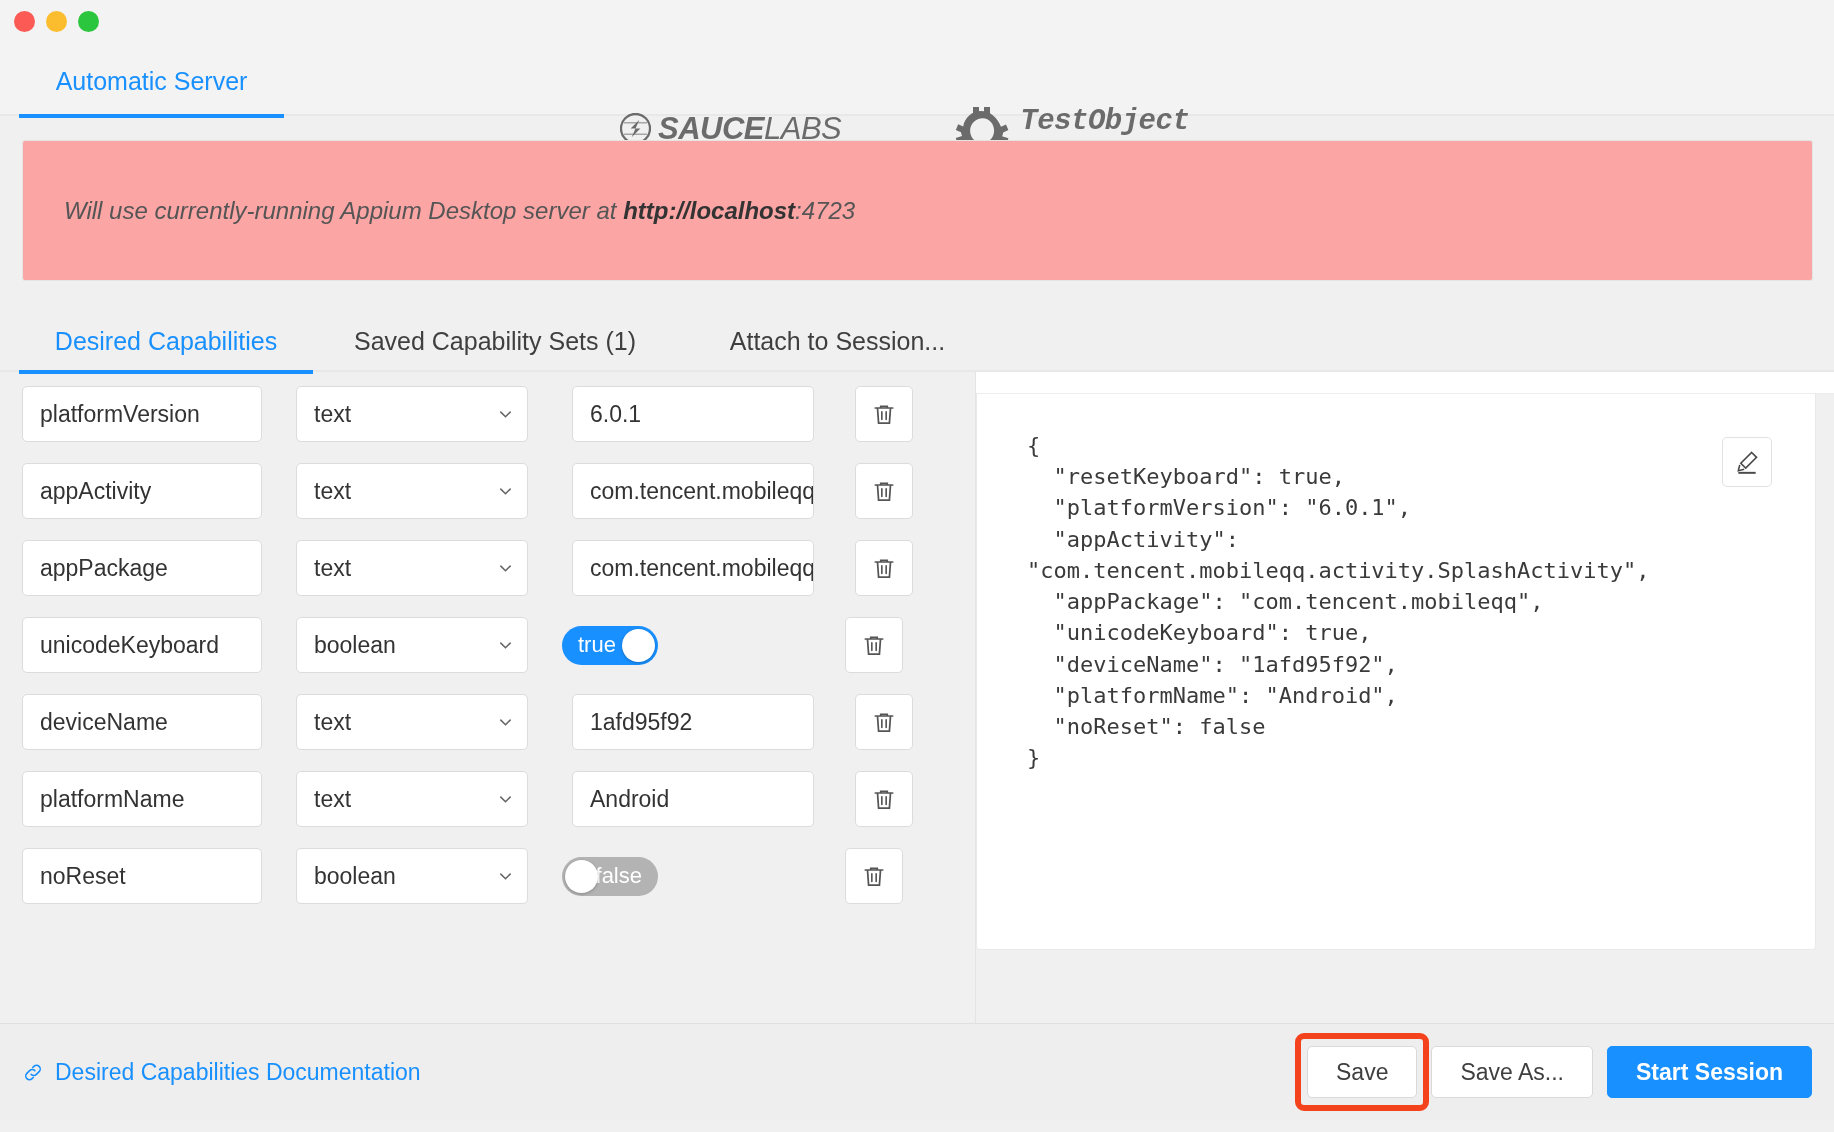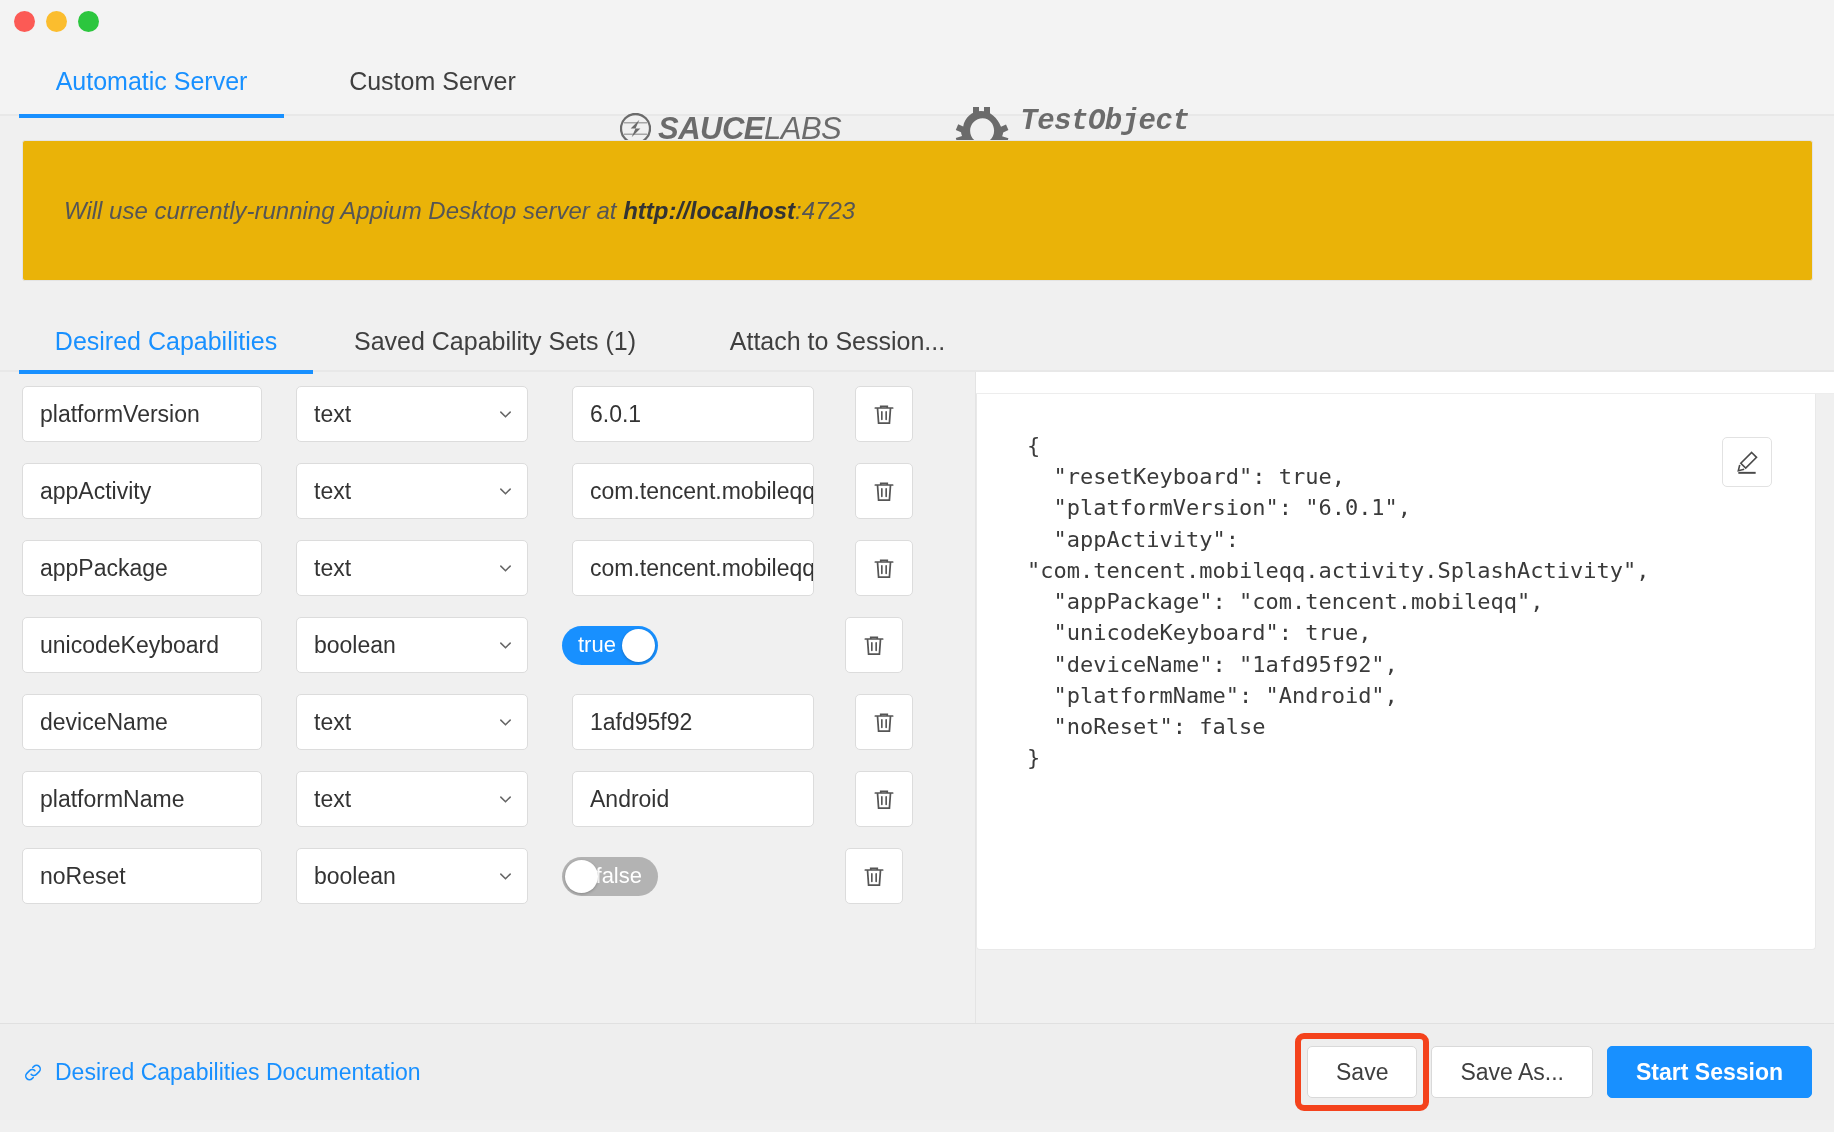--- a/index.html
+++ b/index.html
@@ -59,21 +59,21 @@
   .to-gear { width: 60px; height: 48px; }
   .to-txt { line-height: 1; }
   .to-name { font-size: 29px; font-weight: 700; font-style: italic; letter-spacing: -0.5px; }
   .to-sub  { font-size: 11.5px; font-style: italic; letter-spacing: 0.4px; margin-top: 3px; }
   .to-sub b { font-weight: 700; }
 
   
   .banner {
     position: absolute; left: 22px; top: 140px;
     width: 1791px; height: 141px;
-    background: #eab308;
+    background: #fca5a5;
     border: 1px solid #e4e4e4;
     border-radius: 3px;
   }
   .banner-text {
     position: absolute; left: 41px; top: 50%;
     transform: translateY(-50%);
     font-size: 24px; font-style: italic; color: #555;
     white-space: nowrap;
   }
   .banner-text b { font-weight: 700; color: #333; }
@@ -231,23 +231,20 @@
     <div class="light red"></div>
     <div class="light yellow"></div>
     <div class="light green"></div>
   </div>
 </div>
 
 <div class="server-tabs">
   <div class="stab active" id="stab0">
     <span>Automatic Server</span>
     <div class="stab-underline"></div>
-  </div>
-  <div class="stab" id="stab1">
-    <span>Custom Server</span>
   </div>
 
   <div class="logos">
     <div class="logo-sauce">
       <svg class="sauce-mark" viewBox="0 0 32 32">
         <circle cx="16" cy="16" r="15" fill="none" stroke="#6b6b6b" stroke-width="2.4"></circle>
         <path d="M20 7 L11 16 L16 16 L12 25 L21 16 L16 16 Z" fill="#6b6b6b"></path>
         <path d="M4 10 L28 10 M4 22 L28 22" stroke="#6b6b6b" stroke-width="1.6" opacity="0.55"></path>
       </svg>
       <div class="sauce-word"><span>SAUCE</span><span class="labs">LABS</span></div>

